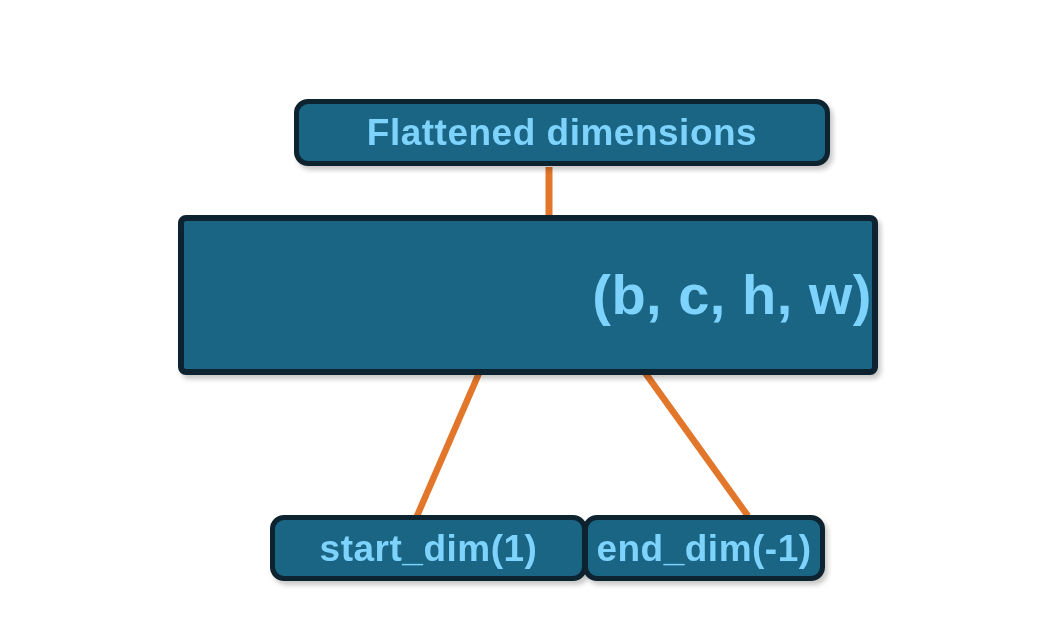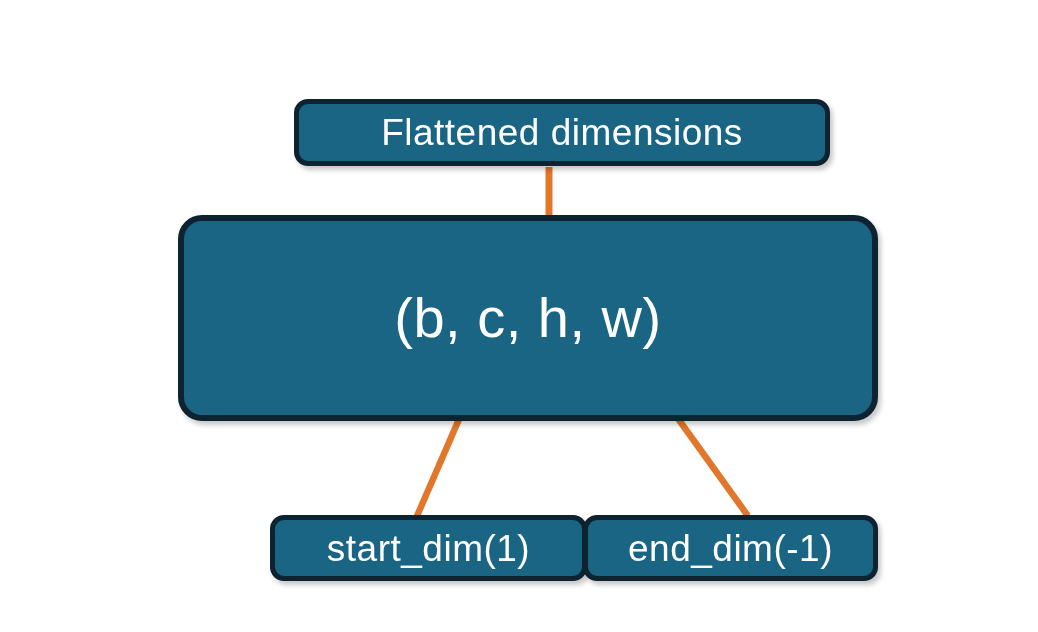--- a/index.html
+++ b/index.html
@@ -27,56 +27,57 @@
   }
   .node-box {
     position: absolute;
     box-sizing: border-box;
     background: #1a6484;
     border: 5px solid #0d2430;
     border-radius: 16px;
     display: flex;
     align-items: center;
     justify-content: center;
-    color: #ffffff;
+    color: #7dd3fc;
     font-family: "Liberation Sans", sans-serif;
-    font-weight: 400;
+    font-weight: 700;
     line-height: 1;
     white-space: nowrap;
     box-shadow: 3px 4px 5px rgba(0,0,0,0.22);
   }
   #box-flattened {
     left: 294px;
     top: 99px;
     width: 536px;
     height: 67px;
     font-size: 37px;
     border-radius: 14px;
   }
   #box-shape {
     left: 178px;
     top: 215px;
     width: 700px;
-    height: 206px;
+    height: 160px;
     font-size: 56px;
-    border-radius: 24px;
+    border-radius: 8px;
     border-width: 6px;
+    justify-content: flex-end;
   }
   #box-start-dim {
     left: 270px;
     top: 515px;
     width: 317px;
     height: 66px;
     font-size: 37px;
     border-radius: 14px;
   }
   #box-end-dim {
     left: 583px;
     top: 515px;
-    width: 295px;
+    width: 242px;
     height: 66px;
     font-size: 37px;
     border-radius: 14px;
   }
   .shape-label {
     display: block;
     letter-spacing: 0.5px;
   }
 </style>
 </head>

